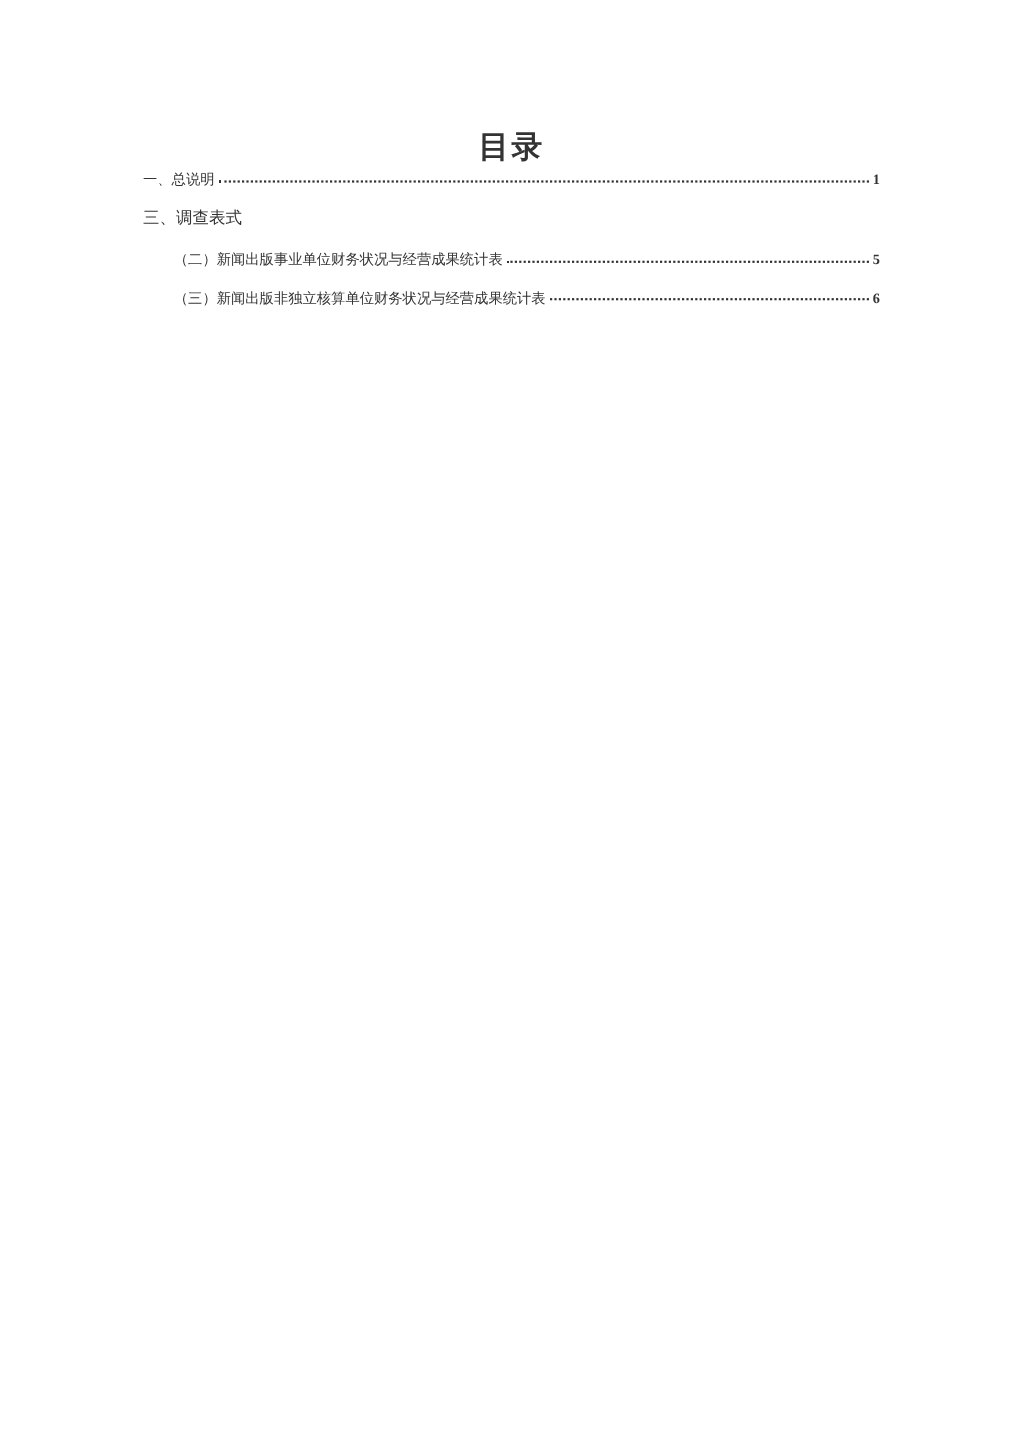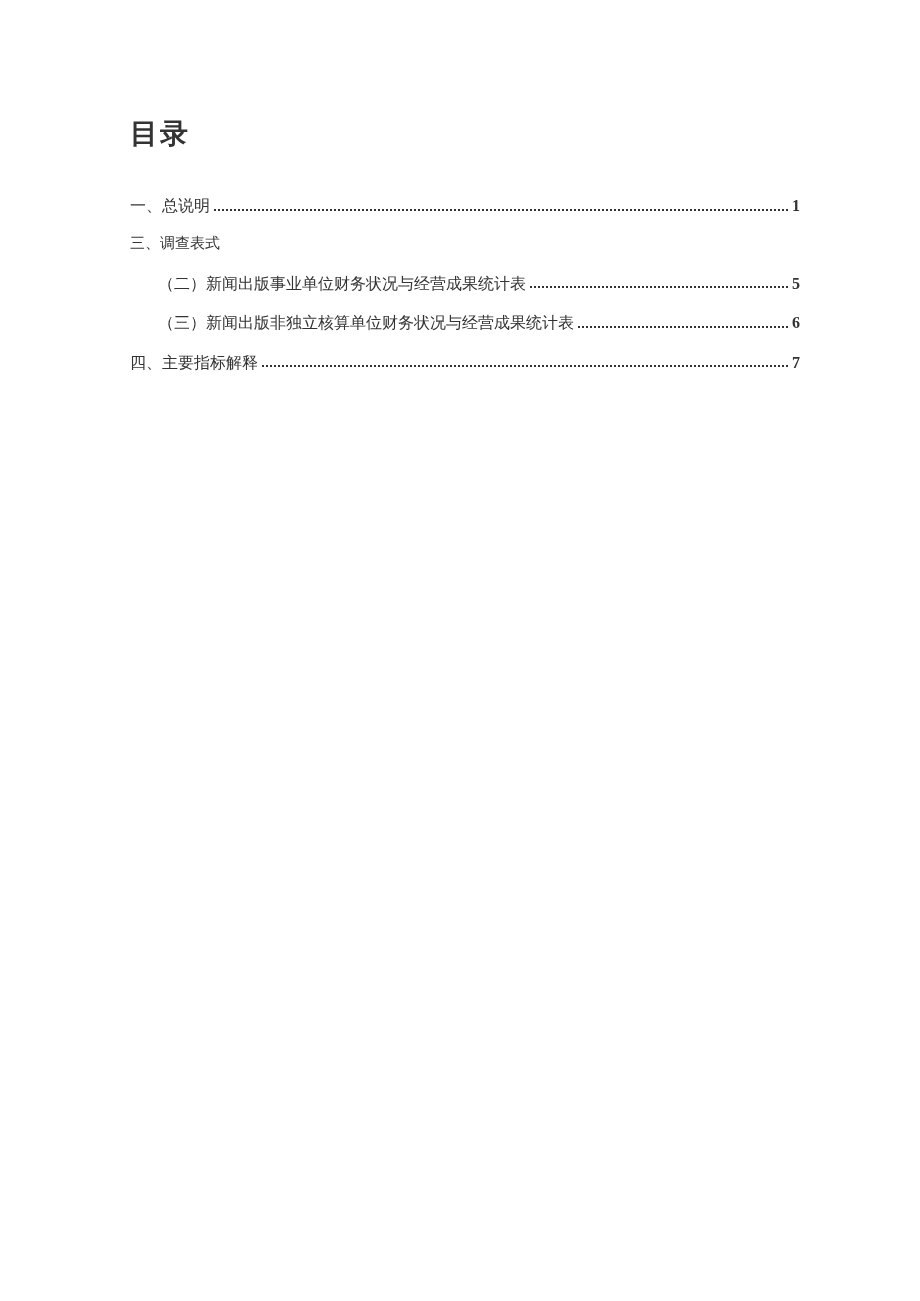--- a/index.html
+++ b/index.html
@@ -12,34 +12,34 @@
       height: 1301px;
       background: #ffffff;
       font-family: "SimSun", "宋体", serif;
       color: #333333;
       position: relative;
     }
     .page {
       padding: 115px 120px 0 130px;
     }
     .title {
+      text-align: center;
       font-size: 28px;
       font-weight: bold;
-      margin-bottom: 40px;
       letter-spacing: 2px;
     }
     .toc-list {
       display: flex;
       flex-direction: column;
       gap: 14px;
     }
     .toc-entry {
       display: flex;
       align-items: center;
-      font-size: 16px;
+      font-size: 13px;
       line-height: 1.6;
     }
     .toc-entry.indent {
       padding-left: 28px;
     }
     .toc-label {
       white-space: nowrap;
       flex-shrink: 0;
     }
     .toc-dots {
@@ -78,19 +78,14 @@
       <div class="toc-entry indent">
         <span class="toc-label">（二）新闻出版事业单位财务状况与经营成果统计表</span>
         <span class="toc-dots"></span>
         <span class="toc-page">5</span>
       </div>
       <div class="toc-entry indent">
         <span class="toc-label">（三）新闻出版非独立核算单位财务状况与经营成果统计表</span>
         <span class="toc-dots"></span>
         <span class="toc-page">6</span>
       </div>
-      <div class="toc-entry">
-        <span class="toc-label">四、主要指标解释</span>
-        <span class="toc-dots"></span>
-        <span class="toc-page">7</span>
-      </div>
     </div>
 </div>
 
 </body></html>

